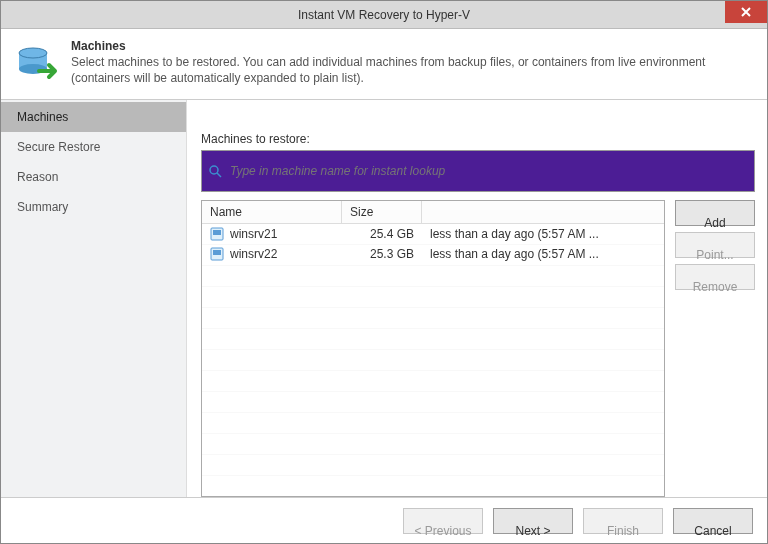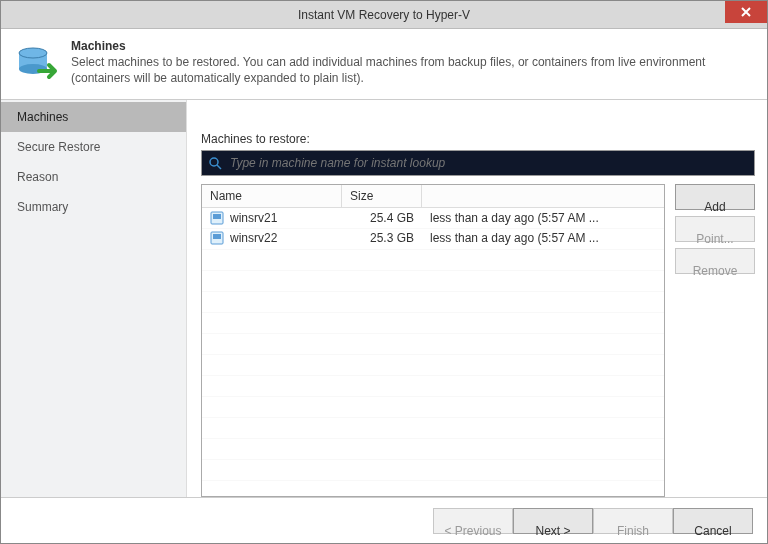--- a/index.html
+++ b/index.html
@@ -12,39 +12,39 @@
   .header .icon-wrap { width:50px; height:48px; margin-right:8px; display:flex; align-items:center; justify-content:center; }
   .header .text { flex:1; }
   .header .text .h-title { font-weight:bold; font-size:12px; margin-bottom:2px; }
   .header .text .h-desc { font-size:12px; color:#555; line-height:1.3; }
   .body { flex:1; display:flex; overflow:hidden; }
   .sidebar { width:186px; background:#f1f2f3; border-right:1px solid #ddd; padding-top:2px; }
   .sidebar .nav-item { padding:8px 16px; font-size:12px; color:#555; cursor:pointer; }
   .sidebar .nav-item.selected { background:#b9b9b9; color:#222; }
   .main { flex:1; padding:6px 12px 0 14px; display:flex; flex-direction:column; overflow:hidden;margin-top:24px; }
   .label-row { font-size:12px; margin:2px 0 4px 0; }
-  .search-box { display:flex; align-items:center; border:1px solid #999; height:26px; padding:0 6px; background:#0f172a; }
+  .search-box { display:flex; align-items:center; border:1px solid #999; height:42px; padding:0 6px; background:#4c1d95; }
   .search-box input { border:none; outline:none; flex:1; font-size:12px; font-style:italic; color:#888; background:transparent; }
   .content-row { display:flex; margin-top:8px; flex:1; overflow:hidden; }
   .table-wrap { flex:1; border:1px solid #aaa; background:#fff; overflow:hidden; display:flex; flex-direction:column; }
   .thead { display:flex; background:#fcfcfc; border-bottom:1px solid #ddd; }
   .thead .th { padding:4px 8px; font-size:12px; border-right:1px solid #ddd; }
   .tbody { flex:1; background:
      repeating-linear-gradient(to bottom, #fff 0, #fff 20px, #f8f8f8 20px, #f8f8f8 21px);
   }
   .trow { display:flex; align-items:center; height:20px; }
   .trow .td { padding:0 8px; font-size:12px; white-space:nowrap; overflow:hidden; text-overflow:ellipsis; display:flex; align-items:center; }
   .col-name { width:140px; }
   .col-size { width:80px; text-align:center; justify-content:flex-end; }
   .col-rp   { flex:1; }
   .thead .col-size { text-align:left; }
   .btn-col { width:80px; margin-left:10px; display:flex; flex-direction:column; gap:6px; }
   .btn { height:23px; border:1px solid #999; background:#e7e7e7; font-size:12px; cursor:pointer; text-align:center; line-height:21px; padding:12px 4px; }
   .btn.disabled { color:#9a9a9a; border-color:#c7c7c7; background:#f1f1f1; cursor:default; }
-  .footer { height:46px; border-top:1px solid #ccc; display:flex; align-items:center; justify-content:flex-end; padding:0 14px; background:#fff; }
+  .footer { height:46px; border-top:1px solid #ccc; display:flex; align-items:center; justify-content:flex-end; padding:0 14px; gap:10px; background:#fff; }
   .footer .btn { width:80px; }
   .vm-icon { width:14px; height:14px; margin-right:6px; }
 </style>
 </head>
 <body>
 
 <div class="window">
 
   <div class="titlebar">
     <span class="title">Instant VM Recovery to Hyper-V</span>

